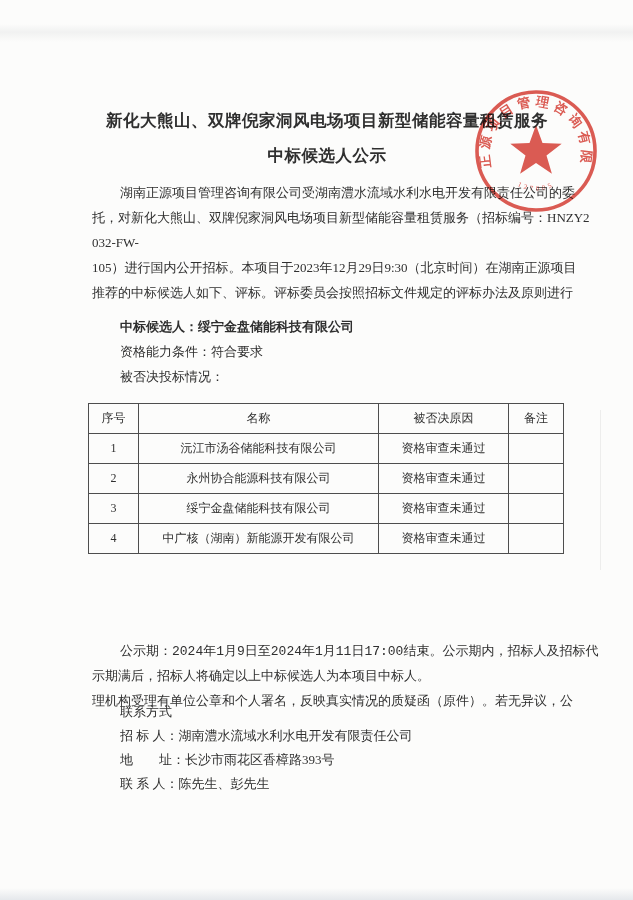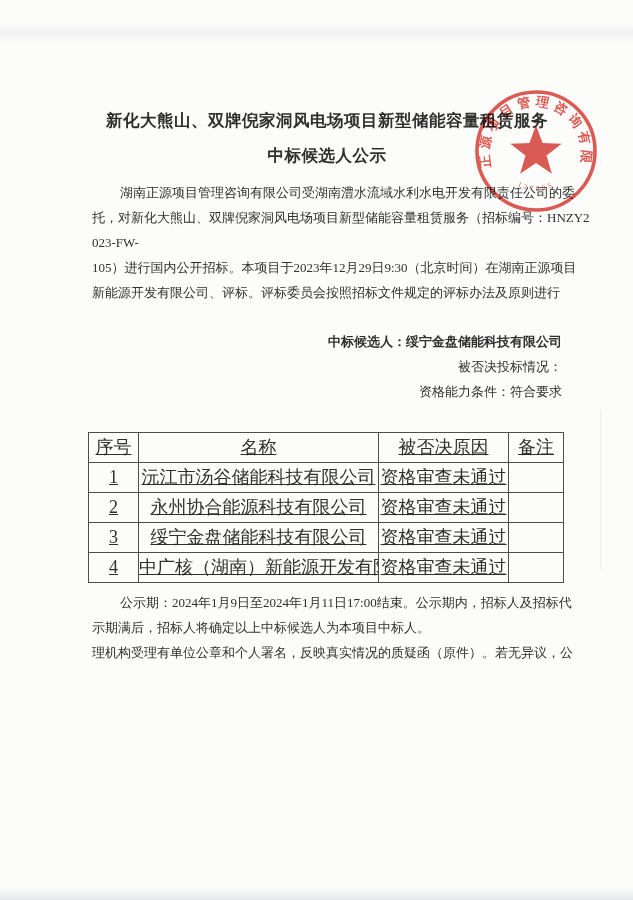--- a/index.html
+++ b/index.html
@@ -41,31 +41,30 @@
   .title-line{
     position:absolute;left:0;width:470px;text-align:center;
     font-size:16.5px;font-weight:700;letter-spacing:0.5px;white-space:nowrap;
   }
   .title-1{top:108px;}
   .title-2{top:143px;}
   .para{position:absolute;left:0;width:470px;}
   .para .line{height:25px;white-space:nowrap;}
   .para .line.indent{padding-left:28px;}
   .intro{top:180px;}
-  .candidate{top:329px;text-align:right;}
+  .candidate{top:314px;}
   .candidate .line{padding-left:28px;height:25px;white-space:nowrap;}
   .candidate .winner{font-weight:700;}
-  .publicity{top:590px;}
+  .publicity{top:639px;font-family:Liberation Mono, monospace;}
   .contact{top:700px;line-height:24px;}
   .contact .line{padding-left:28px;height:24px;white-space:nowrap;}
   .reject-table{
-    position:absolute;left:-4px;top:432px;width:475px;
+    position:absolute;left:-4px;top:403px;width:475px;
     border-collapse:collapse;table-layout:fixed;
-    font-size:18px;
-    text-decoration:underline;
+    font-size:12px;
   }
   .reject-table th,.reject-table td{
     border:1px solid var(--table-border);
     text-align:center;vertical-align:middle;
     font-weight:400;padding:0;overflow:hidden;white-space:nowrap;
   }
   .reject-table th{height:29px;}
   .reject-table td{height:29px;}
   col.c-no{width:50px;}
   col.c-name{width:240px;}
@@ -84,29 +83,29 @@
   <div class="scan-band-top"></div>
 
   <div class="content">
 
     <div class="title-line title-1">新化大熊山、双牌倪家洞风电场项目新型储能容量租赁服务</div>
     <div class="title-line title-2">中标候选人公示</div>
 
     <div class="para intro">
       <div class="line indent">湖南正源项目管理咨询有限公司受湖南澧水流域水利水电开发有限责任公司的委</div>
       <div class="line">托，对新化大熊山、双牌倪家洞风电场项目新型储能容量租赁服务（招标编号：HNZY2</div>
-      <div class="line">023-FW-</div>
+      <div class="line">032-FW-</div>
       <div class="line">105）进行国内公开招标。本项目于2023年12月29日9:30（北京时间）在湖南正源项目</div>
-      <div class="line">新能源开发有限公司、评标。评标委员会按照招标文件规定的评标办法及原则进行</div>
+      <div class="line">推荐的中标候选人如下、评标。评标委员会按照招标文件规定的评标办法及原则进行</div>
     </div>
 
     <div class="para candidate">
       <div class="line winner">中标候选人：绥宁金盘储能科技有限公司</div>
+      <div class="line">资格能力条件：符合要求</div>
       <div class="line">被否决投标情况：</div>
-      <div class="line">资格能力条件：符合要求</div>
     </div>
 
     <table class="reject-table">
       <colgroup>
         <col class="c-no">
           <col class="c-name">
           <col class="c-reason">
           <col class="c-remark">
       </colgroup>
       <thead>
@@ -144,20 +143,26 @@
         </tr>
       </tbody>
     </table>
 
     <div class="para publicity">
       <div class="line indent">公示期：2024年1月9日至2024年1月11日17:00结束。公示期内，招标人及招标代</div>
       <div class="line">示期满后，招标人将确定以上中标候选人为本项目中标人。</div>
       <div class="line">理机构受理有单位公章和个人署名，反映真实情况的质疑函（原件）。若无异议，公</div>
     </div>
 
+    <div class="para contact">
+      <div class="line">联系方式</div>
+      <div class="line">招 标 人：湖南澧水流域水利水电开发有限责任公司</div>
+      <div class="line">地　　址：长沙市雨花区香樟路393号</div>
+      <div class="line">联 系 人：陈先生、彭先生</div>
+    </div>
 
   </div>
 
   <svg class="seal" viewBox="0 0 132 132" xmlns="http://www.w3.org/2000/svg">
     <defs>
       <path id="sealArcTop" d="M 21.3 81.0 A 46.5 46.5 0 1 1 109.7 81.0" fill="none"></path>
       <path id="sealArcBottom" d="M 34.4 87.4 A 37.5 37.5 0 0 0 97.6 87.4" fill="none"></path>
     </defs>
     <circle cx="66" cy="65" r="59" fill="none" stroke="var(--seal-red)" stroke-width="3.6"></circle>
     <polygon points="66,39 72.5,57.1 91.7,57.7 76.5,69.4 81.9,87.8 66,77 50.1,87.8 55.5,69.4 40.3,57.7 59.5,57.1" fill="var(--seal-red)"></polygon>

